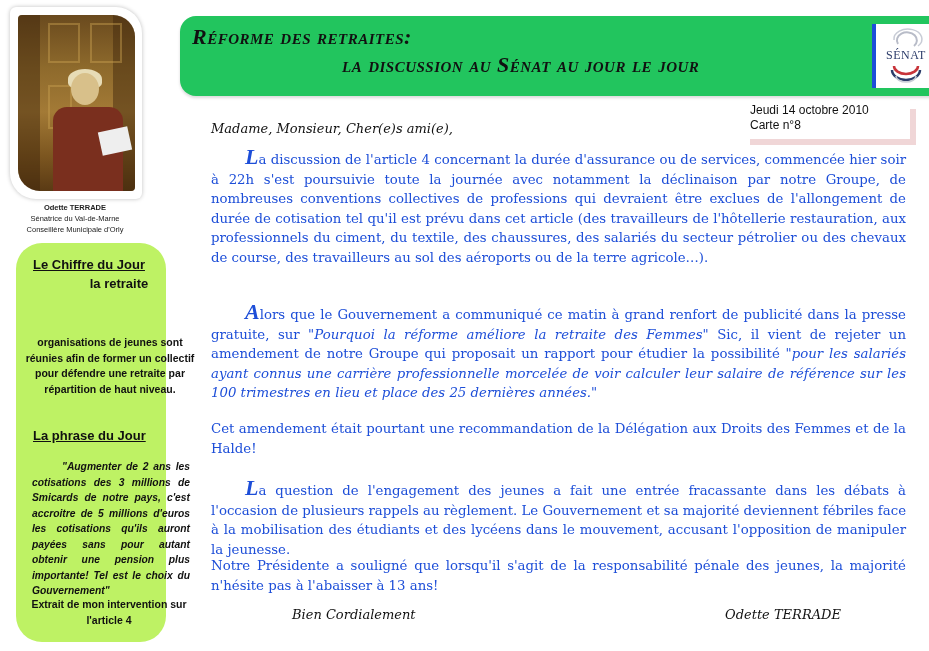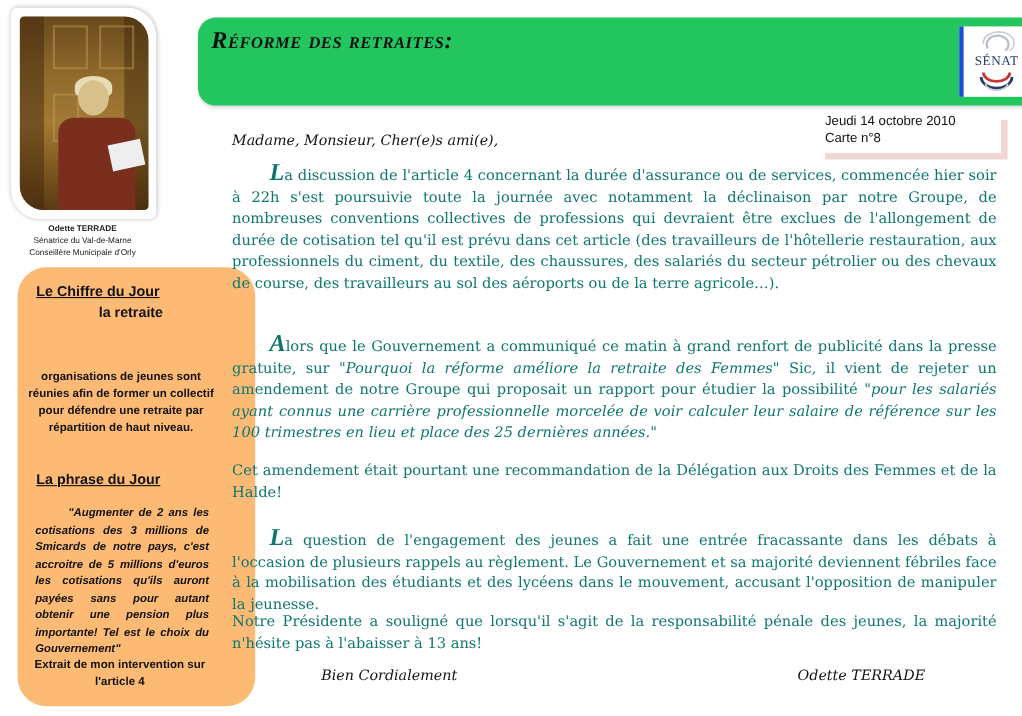--- a/index.html
+++ b/index.html
@@ -55,37 +55,37 @@
 
     
     .date-card {
       position: absolute; left: 744px; top: 103px; width: 160px; height: 36px; background: #fff;
       box-shadow: 6px 6px 0 #f0d6d7;
       font-family: "Liberation Sans", sans-serif; font-size: 12px; line-height: 15px; padding: 0 0 0 6px;
     }
 
     
     .sidebar {
-      position: absolute; left: 16px; top: 243px; width: 216px; height: 399px;
-      background: #fdba74; border-radius: 26px;
+      position: absolute; left: 16px; top: 243px; width: 150px; height: 399px;
+      background: #bef264; border-radius: 26px;
       font-family: "Liberation Sans", sans-serif; color: #111;
     }
     .sb-h { position: absolute; left: 17px; font-size: 13px; font-weight: bold; text-decoration: underline; }
     .sb-center { position: absolute; left: 0; width: 186px; text-align: center; font-weight: bold; }
     .sb-text { position: absolute; left: 8px; width: 172px; text-align: center; font-size: 10.5px; line-height: 15.5px; font-weight: bold; }
     .sb-quote { position: absolute; left: 16px; width: 158px; text-align: justify; font-size: 10.3px; line-height: 15.5px; font-weight: bold; font-style: italic; text-indent: 30px; }
 
     
     .salutation {
       position: absolute; left: 211px; top: 121px; font-family: "DejaVu Serif", serif; font-style: italic;
       font-size: 13px; color: #111;
     }
     .para {
       position: absolute; left: 211px; width: 695px; font-family: "DejaVu Serif", serif; font-size: 13.3px;
-      line-height: 19.5px; text-align: justify; text-indent: 34px; color: #0f766e; margin: 0;
+      line-height: 19.5px; text-align: justify; text-indent: 34px; color: #1d4ed8; margin: 0;
     }
     .dropcap { font-family: "Liberation Serif", serif; font-weight: bold; font-style: italic; font-size: 22px; }
     .para i { font-style: italic; margin-top: 20px; }
     .closing {
       position: absolute; top: 607px; font-family: "DejaVu Serif", serif; font-style: italic; font-size: 13px; color: #111;
     }
   </style>
 </head>
 <body>
 
@@ -103,20 +103,21 @@
   </div>
 </div>
 <div class="photo-caption">
   <div class="name">Odette TERRADE</div>
   <div>Sénatrice du Val-de-Marne</div>
   <div>Conseillère Municipale d'Orly</div>
 </div>
 
 <div class="banner">
   <div class="title1">Réforme des retraites:</div>
+  <div class="title2">la discussion au Sénat au jour le jour</div>
   <div class="logo">
     <svg width="60" height="64" viewBox="0 0 60 64">
       <path d="M22 20 A10 8 0 1 1 38 22" fill="none" stroke="#b8bcc8" stroke-width="2"></path>
       <path d="M18 16 A14 10 0 1 1 42 22" fill="none" stroke="#c8ccd6" stroke-width="1.5"></path>
       <path d="M18 42 A12 8 0 0 0 42 42" fill="none" stroke="#c8343a" stroke-width="2.5"></path>
       <path d="M16 46 A14 10 0 0 0 44 46" fill="none" stroke="#2c3c6a" stroke-width="2.5"></path>
       <path d="M20 52 A10 6 0 0 0 40 52" fill="none" stroke="#c8ccd6" stroke-width="1.5"></path>
     </svg>
     <div class="logo-text">SÉNAT</div>
   </div>

